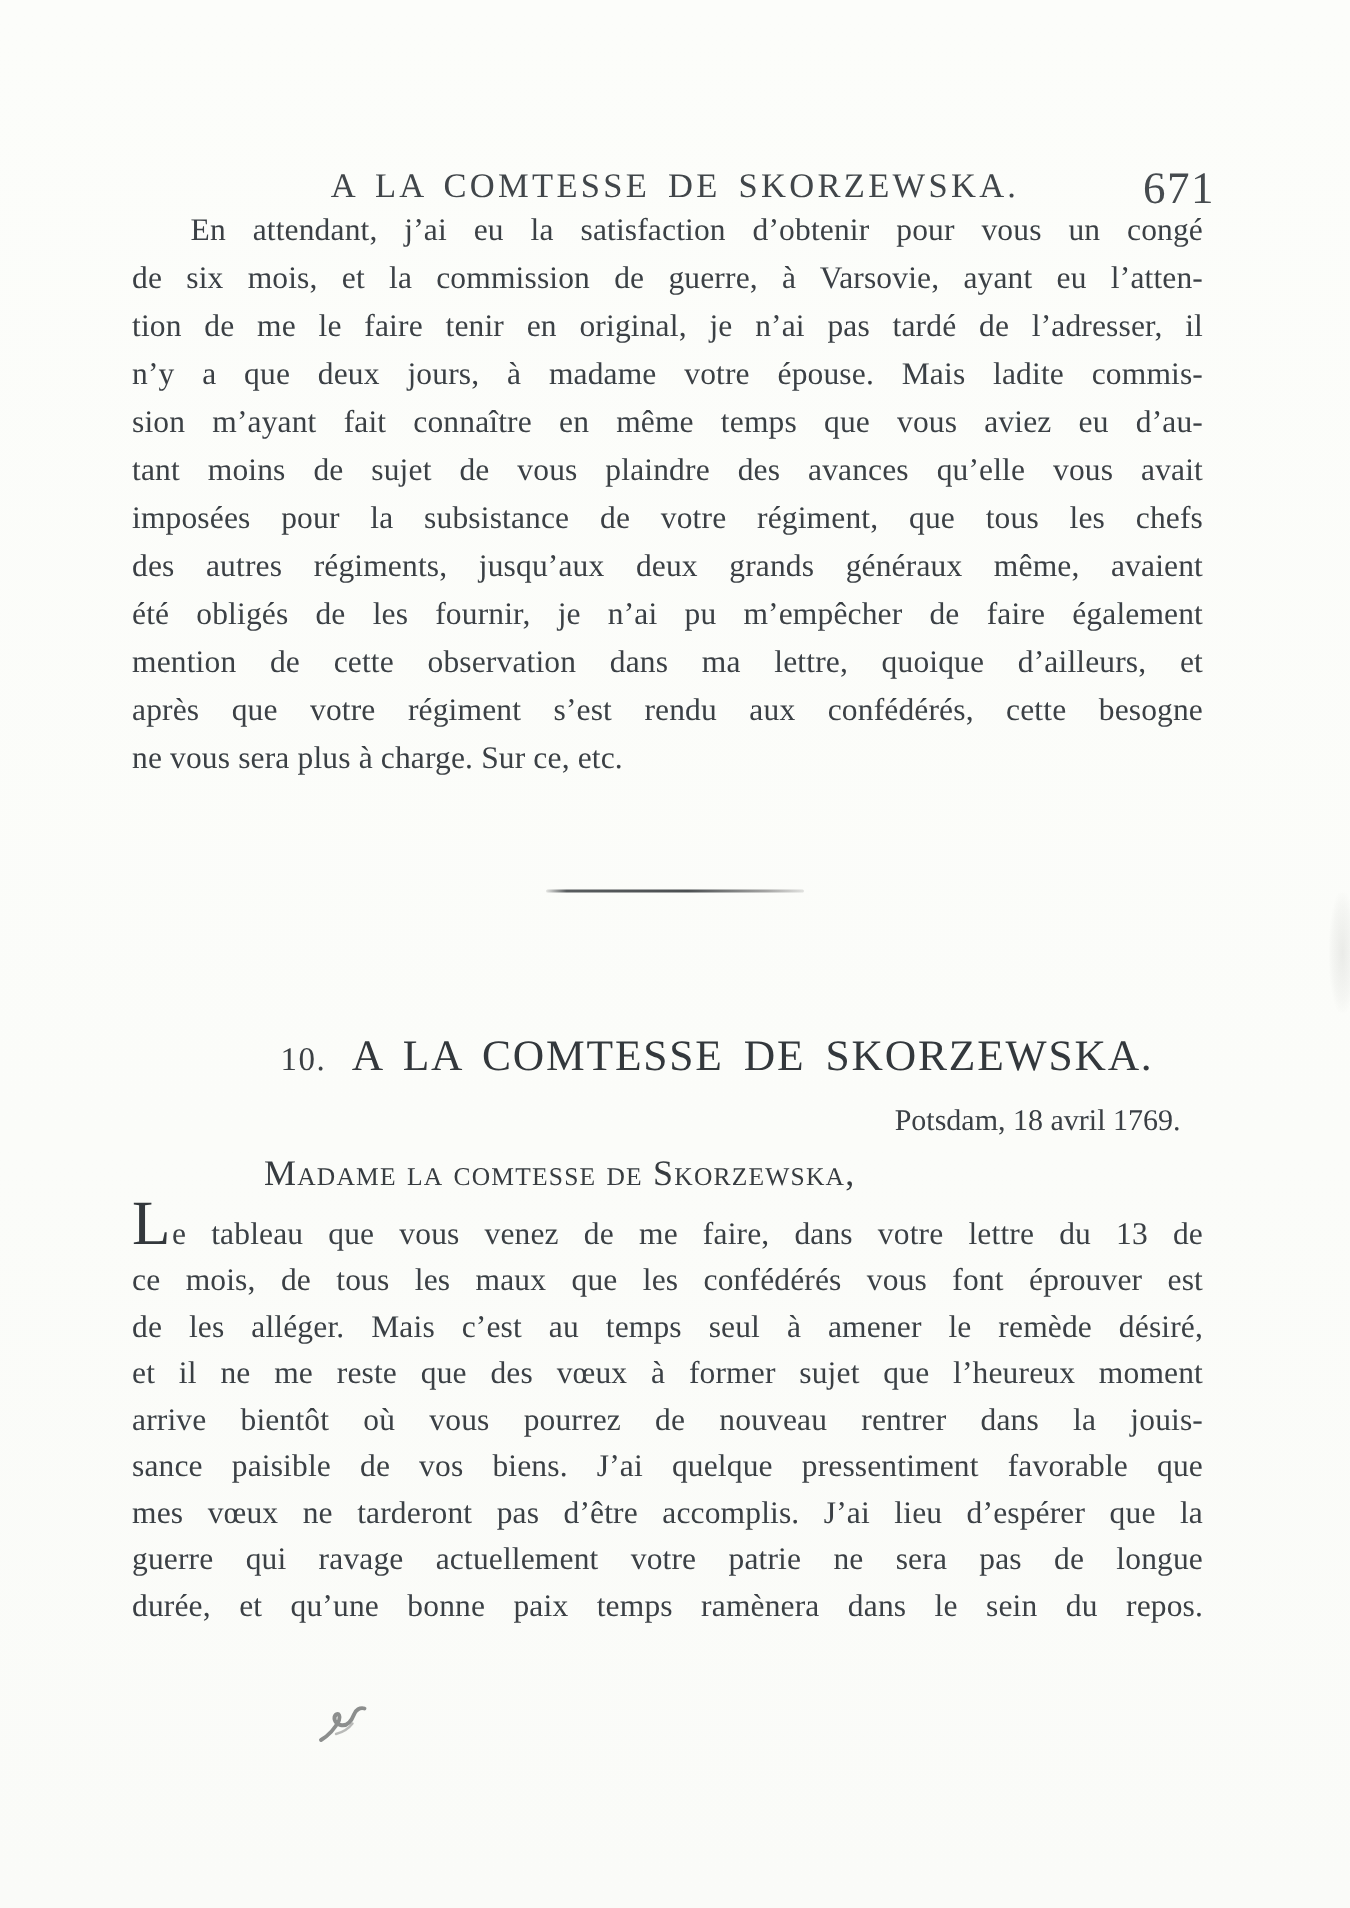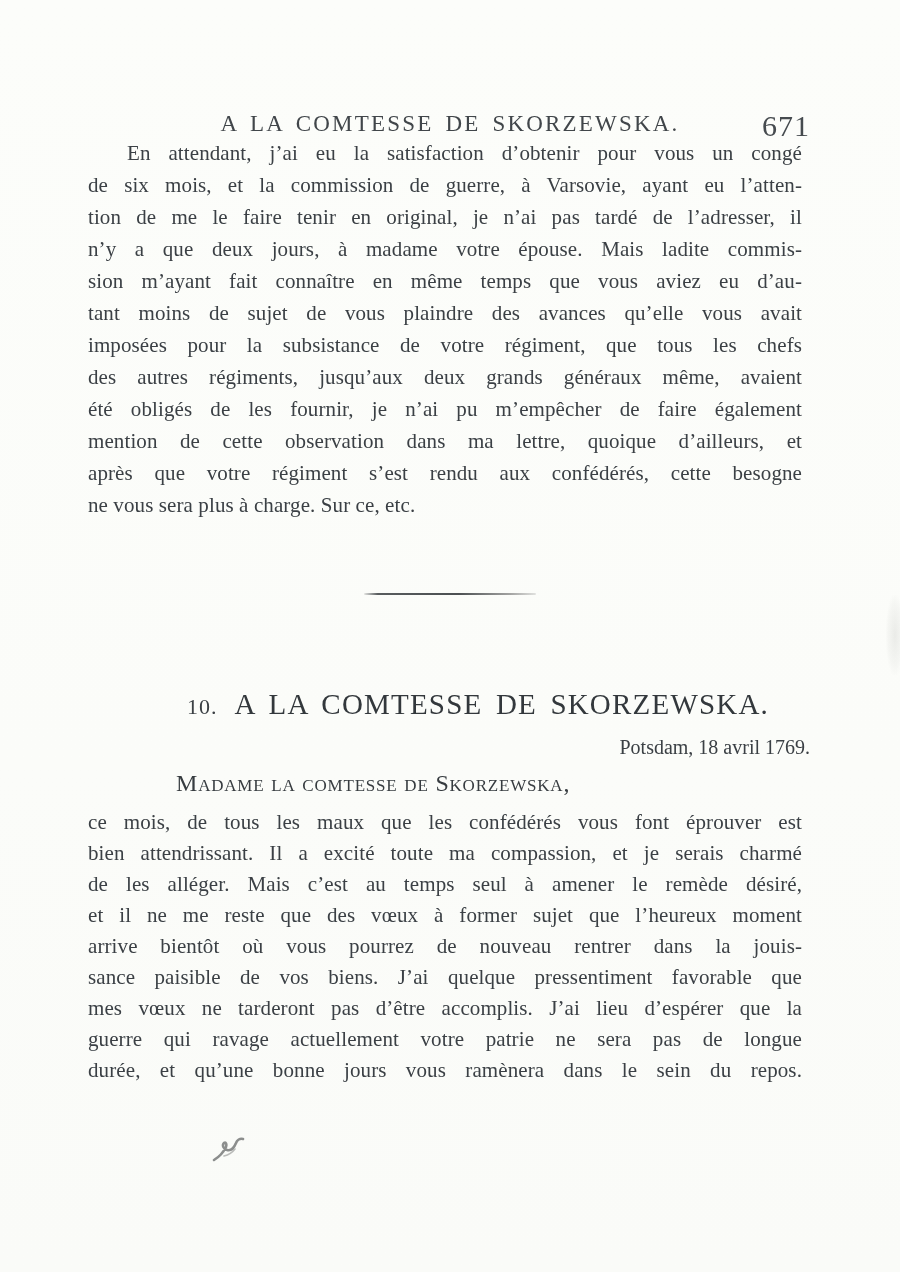--- a/index.html
+++ b/index.html
@@ -85,21 +85,20 @@
     font-size: 29px;
     letter-spacing: 1.2px;
     word-spacing: 5px;
   }
 
   .dateline {
     position: absolute; top: 736px; left: 0; width: 787px;
     text-align: right;
     font-size: 20px;
     color: #3b4045;
-    margin-left: 23px;
   }
 
   .salutation {
     position: absolute; top: 770px; left: 176px;
     font-size: 24px;
     font-variant: small-caps;
     letter-spacing: 0.8px;
     color: #373c40;
   }
 
@@ -142,29 +141,29 @@
 
   <div class="divider"></div>
 
   <div class="letter-heading"><span class="letter-number">10.</span><span class="letter-title">A LA COMTESSE DE SKORZEWSKA.</span></div>
 
   <div class="dateline">Potsdam, 18 avril 1769.</div>
 
   <div class="salutation">Madame la comtesse de Skorzewska,</div>
 
   <div class="para" id="para2">
+    <div class="line"><span class="initial">L</span><span>e tableau que vous venez de me faire, dans votre lettre du 13 de</span></div>
     <div class="line">ce mois, de tous les maux que les confédérés vous font éprouver est</div>
-    <div class="line">bien attendrissant. Il a excité toute ma compassion, et je serais charmé</div>
     <div class="line">de les alléger. Mais c’est au temps seul à amener le remède désiré,</div>
     <div class="line">et il ne me reste que des vœux à former sujet que l’heureux moment</div>
     <div class="line">arrive bientôt où vous pourrez de nouveau rentrer dans la jouis-</div>
     <div class="line">sance paisible de vos biens. J’ai quelque pressentiment favorable que</div>
     <div class="line">mes vœux ne tarderont pas d’être accomplis. J’ai lieu d’espérer que la</div>
     <div class="line">guerre qui ravage actuellement votre patrie ne sera pas de longue</div>
-    <div class="line">durée, et qu’une bonne jours vous ramènera dans le sein du repos.</div>
+    <div class="line">durée, et qu’une bonne paix temps ramènera dans le sein du repos.</div>
   </div>
 
   <svg class="ink-mark" viewBox="0 0 46 34" xmlns="http://www.w3.org/2000/svg">
     <path d="M4 26 C9 23 13 19 16 13 C17 10 16 8 14 9 C12 11 13 15 17 16 C21 17 24 14 26 9 C27 6 30 4 33 5" fill="none" stroke="#787a7a" stroke-width="2.6" stroke-linecap="round" opacity="0.85"></path>
     <path d="M14 22 C18 21 22 19 25 15" fill="none" stroke="#8d8f8e" stroke-width="1.6" stroke-linecap="round" opacity="0.6"></path>
   </svg>
 
   <div class="edge-smudge"></div>
 
 </div>

